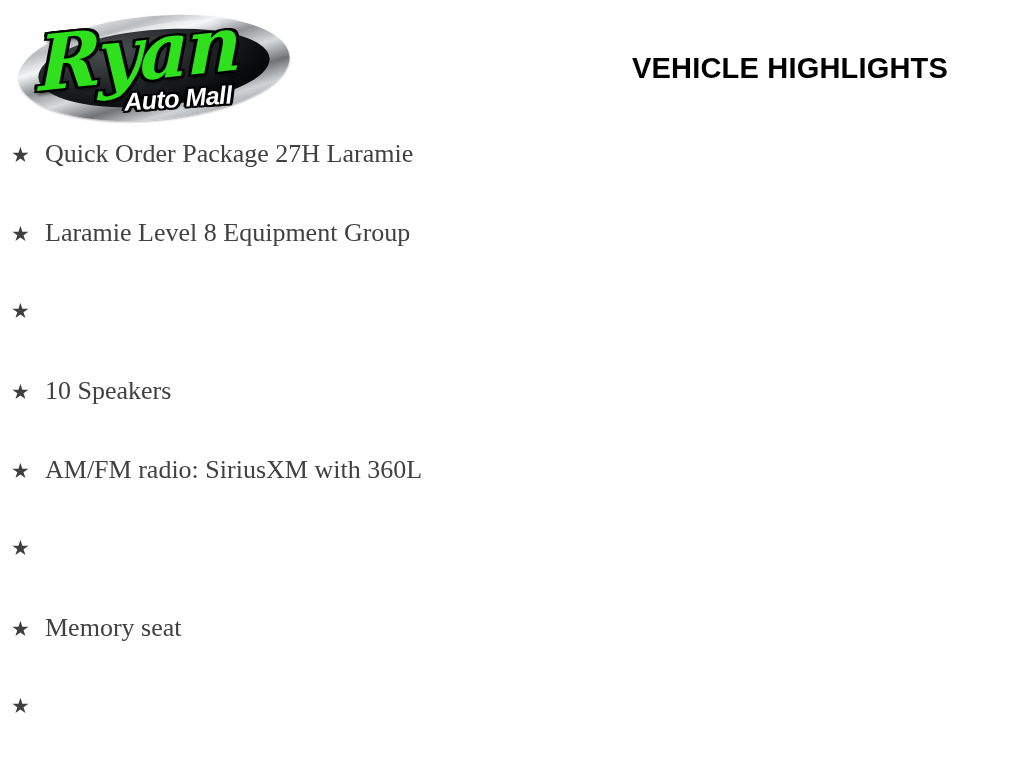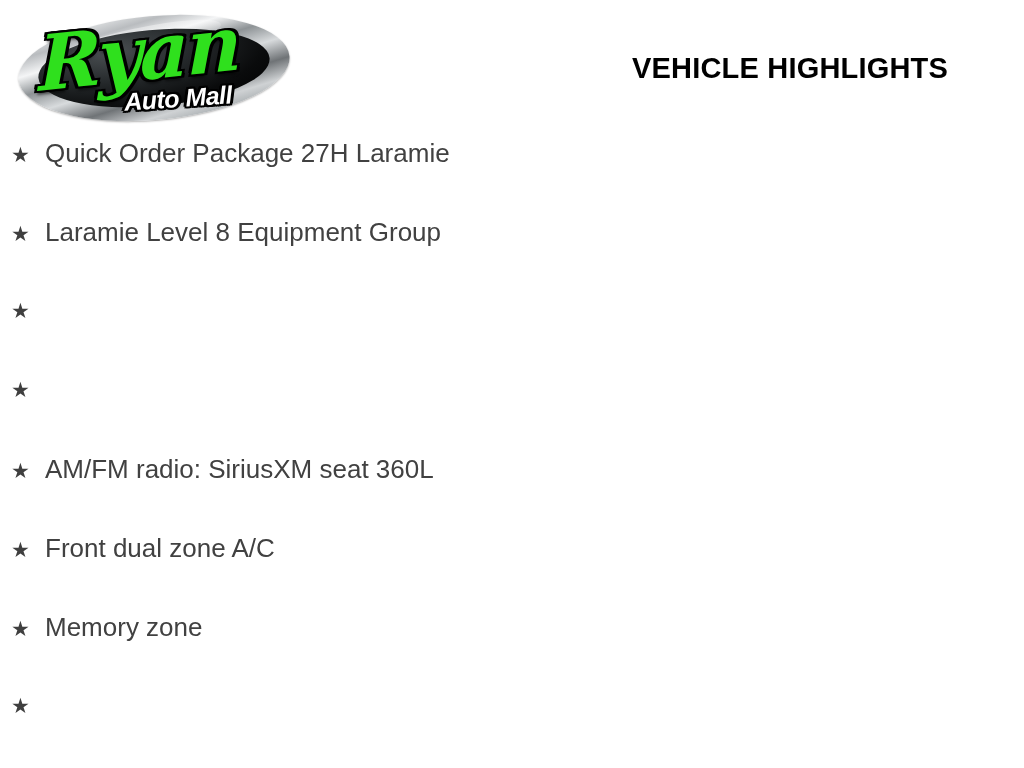--- a/index.html
+++ b/index.html
@@ -152,21 +152,21 @@
   .highlight-star {
     flex: 0 0 auto;
     width: 34px;
     font-size: 21px;
     line-height: 37px;
     color: #3f3f3f;
     font-family: "DejaVu Sans", sans-serif;
   }
   .highlight-text {
     flex: 0 1 auto;
-    font-family: Liberation Sans, sans-serif;
+    font-family: Liberation Serif, serif;
     font-weight: 400;
     font-size: 26px;
     line-height: 37px;
     color: #414141;
     white-space: nowrap;
   }
 </style>
 </head>
 <body>
 
@@ -191,29 +191,29 @@
     </div>
     <div class="highlight-row">
       <span class="highlight-star">★</span>
       <span class="highlight-text">Laramie Level 8 Equipment Group</span>
     </div>
     <div class="highlight-row">
       <span class="highlight-star">★</span>
     </div>
     <div class="highlight-row">
       <span class="highlight-star">★</span>
-    </div>
-    <div class="highlight-row">
-      <span class="highlight-star">★</span>
-      <span class="highlight-text">AM/FM radio: SiriusXM seat 360L</span>
-    </div>
-    <div class="highlight-row">
-      <span class="highlight-star">★</span>
-      <span class="highlight-text">Front dual zone A/C</span>
-    </div>
-    <div class="highlight-row">
-      <span class="highlight-star">★</span>
-      <span class="highlight-text">Memory zone</span>
+      <span class="highlight-text">10 Speakers</span>
+    </div>
+    <div class="highlight-row">
+      <span class="highlight-star">★</span>
+      <span class="highlight-text">AM/FM radio: SiriusXM with 360L</span>
+    </div>
+    <div class="highlight-row">
+      <span class="highlight-star">★</span>
+    </div>
+    <div class="highlight-row">
+      <span class="highlight-star">★</span>
+      <span class="highlight-text">Memory seat</span>
     </div>
     <div class="highlight-row">
       <span class="highlight-star">★</span>
     </div>
   </div>
 
 </body></html>

